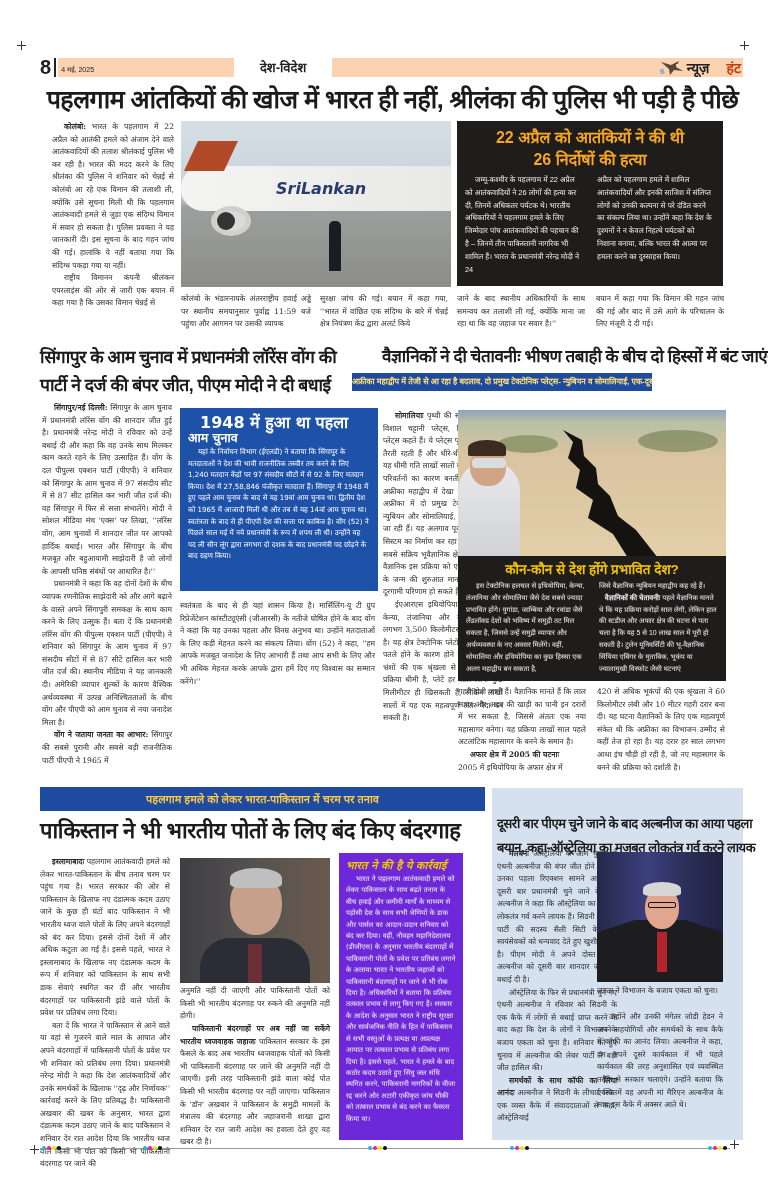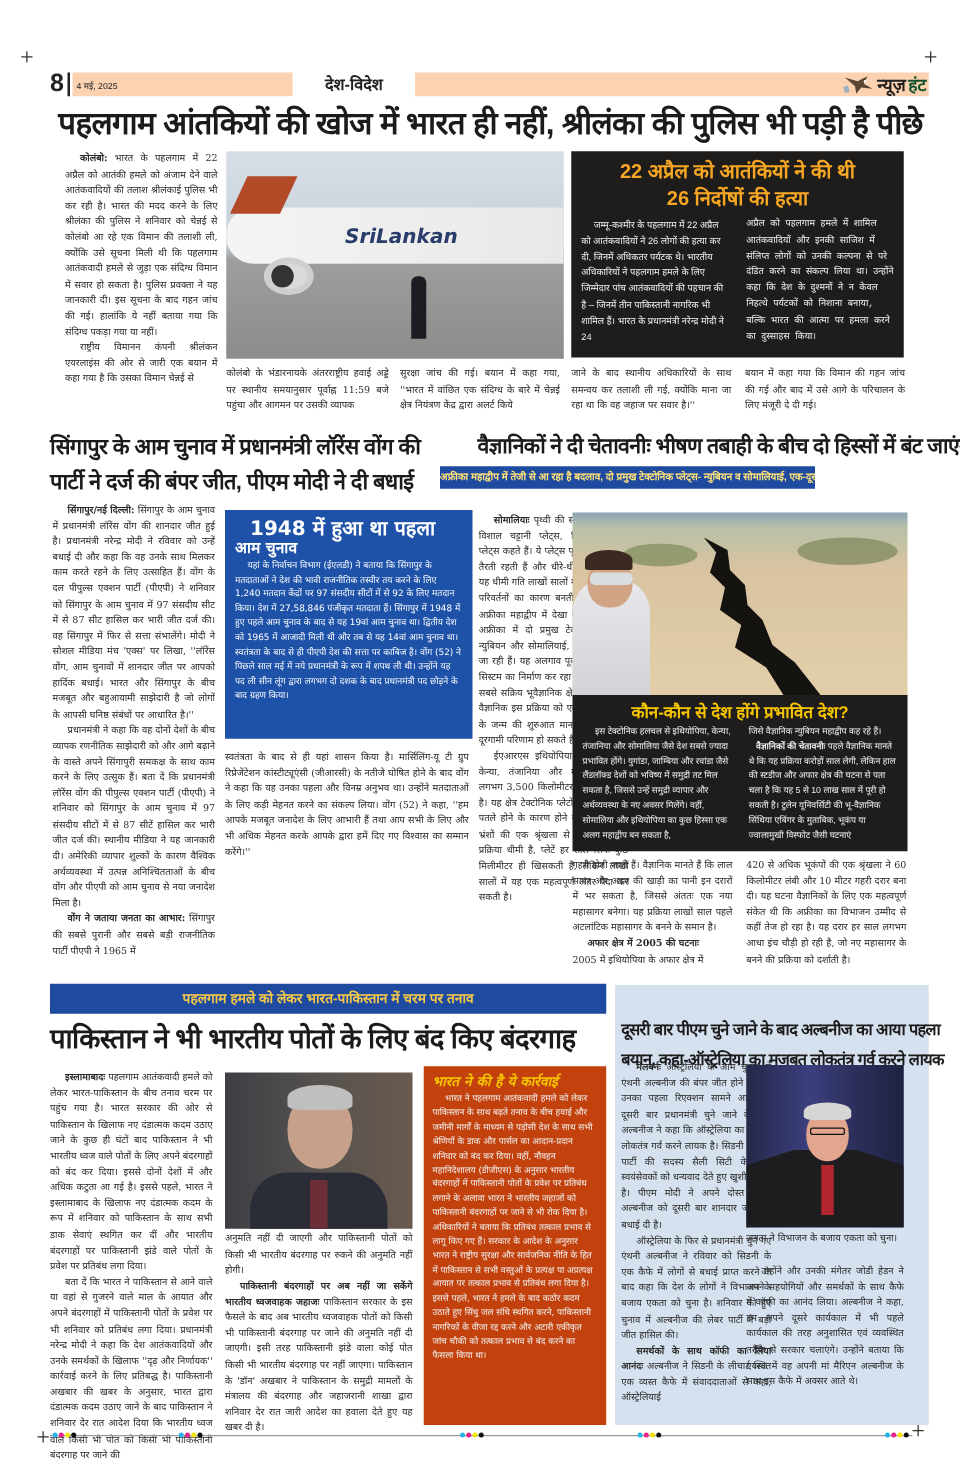--- a/index.html
+++ b/index.html
@@ -14,21 +14,21 @@
 
   
   .header { left: 40px; top: 58px; width: 703px; height: 19px; display: flex; align-items: stretch; }
   .page-num { font-family: "Liberation Sans", sans-serif; font-weight: bold; font-size: 20px; line-height: 19px; padding-right: 3px; border-right: 2px solid #222; }
   .date-band { background: #fcd2b0; width: 176px; font-size: 7px; line-height: 19px; padding-left: 3px; font-family: "Liberation Sans", sans-serif; margin-left: 2px; padding-top: 2px; }
   .section-title { width: 98px; text-align: center; font-family: "Liberation Sans", sans-serif; font-weight: bold; font-size: 13px; line-height: 19px; }
   .right-band { flex: 1; background: #fcd2b0; display: flex; justify-content: flex-end; align-items: center; padding-right: 2px; }
   .logo { display: flex; align-items: center; gap: 2px; font-family: "Liberation Sans", sans-serif; font-weight: bold; font-size: 14px; }
   .logo .bird { width: 26px; height: 18px; }
   .logo .l1 { color: #222; }
-  .logo .l2 { color: #14532d; }
+  .logo .l2 { color: #c2410c; margin-left: 15px; }
 
   .headline-xl { font-family: "Liberation Sans", sans-serif; font-weight: bold; letter-spacing: -0.5px; color: #1b1b1b; }
 
   .body-text { font-size: 7.6px; line-height: 12.6px; text-align: justify; color: #2b2b2b; }
   .body-text .lead { font-weight: bold; }
   .body-text p { text-indent: 12px; }
 
   .photo { overflow: hidden; }
   .caption { font-size: 7.6px; line-height: 12.6px; text-align: justify; color: #2b2b2b; }
 
@@ -87,21 +87,21 @@
 </div>
 
 <div class="abs caption" style="left:181px;top:293px;width:130px;">कोलंबो के भंडारनायके अंतरराष्ट्रीय हवाई अड्डे पर स्थानीय समयानुसार पूर्वाह्न 11:59 बजे पहुंचा और आगमन पर उसकी व्यापक</div>
 <div class="abs caption" style="left:320px;top:293px;width:128px;">सुरक्षा जांच की गई। बयान में कहा गया, ''भारत में वांछित एक संदिग्ध के बारे में चेन्नई क्षेत्र नियंत्रण केंद्र द्वारा अलर्ट किये</div>
 
 <div class="abs dark-box" style="left:457px;top:121px;width:266px;height:165px;padding:6px 8px;">
   <div class="title" style="font-size:16px;line-height:22px;">22 अप्रैल को आतंकियों ने की थी</div>
   <div class="title" style="font-size:16px;line-height:22px;margin-bottom:3px;">26 निर्दोषों की हत्या</div>
   <div class="cols">
     <div style="text-indent:10px;font-size:7.4px;line-height:12.8px;">जम्मू-कश्मीर के पहलगाम में 22 अप्रैल को आतंकवादियों ने 26 लोगों की हत्या कर दी, जिनमें अधिकतर पर्यटक थे। भारतीय अधिकारियों ने पहलगाम हमले के लिए जिम्मेदार पांच आतंकवादियों की पहचान की है – जिनमें तीन पाकिस्तानी नागरिक भी शामिल हैं। भारत के प्रधानमंत्री नरेन्द्र मोदी ने 24</div>
-    <div style="font-size:7.4px;line-height:12.8px;font-family:Liberation Mono, monospace;">अप्रैल को पहलगाम हमले में शामिल आतंकवादियों और इनकी साजिश में संलिप्त लोगों को उनकी कल्पना से परे दंडित करने का संकल्प लिया था। उन्होंने कहा कि देश के दुश्मनों ने न केवल निहत्थे पर्यटकों को निशाना बनाया, बल्कि भारत की आत्मा पर हमला करने का दुस्साहस किया।</div>
+    <div style="font-size:7.4px;line-height:12.8px;">अप्रैल को पहलगाम हमले में शामिल आतंकवादियों और इनकी साजिश में संलिप्त लोगों को उनकी कल्पना से परे दंडित करने का संकल्प लिया था। उन्होंने कहा कि देश के दुश्मनों ने न केवल निहत्थे पर्यटकों को निशाना बनाया, बल्कि भारत की आत्मा पर हमला करने का दुस्साहस किया।</div>
   </div>
 </div>
 <div class="abs caption" style="left:457px;top:293px;width:128px;">जाने के बाद स्थानीय अधिकारियों के साथ समन्वय कर तलाशी ली गई, क्योंकि माना जा रहा था कि वह जहाज पर सवार है।''</div>
 <div class="abs caption" style="left:596px;top:293px;width:128px;">बयान में कहा गया कि विमान की गहन जांच की गई और बाद में उसे आगे के परिचालन के लिए मंजूरी दे दी गई।</div>
 
 <div class="abs headline-xl" style="left:40px;top:343px;width:340px;font-size:17.5px;line-height:28px;">
   <div style="white-space:nowrap;">सिंगापुर के आम चुनाव में प्रधानमंत्री लॉरेंस वोंग की</div>
   <div style="white-space:nowrap;">पार्टी ने दर्ज की बंपर जीत, पीएम मोदी ने दी बधाई</div>
 </div>
 
@@ -169,21 +169,21 @@
   <div class="abs" style="left:20px;top:80px;width:110px;height:50px;background:#2a2d36;border-radius:30px 30px 0 0;"></div>
   <div class="abs" style="left:50px;top:15px;width:52px;height:62px;background:#c6a08a;border-radius:48%;"></div>
   <div class="abs" style="left:50px;top:10px;width:52px;height:20px;background:#bfbfbf;border-radius:50% 50% 20% 20%;"></div>
   <div class="abs" style="left:68px;top:86px;width:14px;height:40px;background:#6c2f38;"></div>
 </div>
 <div class="abs caption" style="left:180px;top:985px;width:150px;">अनुमति नहीं दी जाएगी और पाकिस्तानी पोतों को किसी भी भारतीय बंदरगाह पर रुकने की अनुमति नहीं होगी।</div>
 <div class="abs body-text" style="left:180px;top:1023px;width:150px;">
   <p><span class="lead">पाकिस्तानी बंदरगाहों पर अब नहीं जा सकेंगे भारतीय ध्वजवाहक जहाजः</span> <span>पाकिस्तान सरकार के इस फैसले के बाद अब भारतीय ध्वजवाहक पोतों को किसी भी पाकिस्तानी बंदरगाह पर जाने की अनुमति नहीं दी जाएगी। इसी तरह पाकिस्तानी झंडे वाला कोई पोत किसी भी भारतीय बंदरगाह पर नहीं जाएगा। पाकिस्तान के 'डॉन' अखबार ने पाकिस्तान के समुद्री मामलों के मंत्रालय की बंदरगाह और जहाजरानी शाखा द्वारा शनिवार देर रात जारी आदेश का हवाला देते हुए यह खबर दी है।</span></p>
 </div>
 
-<div class="abs dark-box" style="left:339px;top:853px;width:146px;height:287px;padding:5px 7px;background:#c2410c;">
+<div class="abs dark-box" style="left:339px;top:853px;width:124px;height:287px;padding:5px 7px;background:#6d28d9;">
   <div class="sans" style="color:#f5c400;font-weight:bold;font-size:11px;line-height:16px;font-style:italic;">भारत ने की है ये कार्रवाई</div>
   <div class="sans" style="font-size:7px;line-height:11.4px;text-indent:10px;">भारत ने पहलगाम आतंकवादी हमले को लेकर पाकिस्तान के साथ बढ़ते तनाव के बीच हवाई और जमीनी मार्गों के माध्यम से पड़ोसी देश के साथ सभी श्रेणियों के डाक और पार्सल का आदान-प्रदान शनिवार को बंद कर दिया। वहीं, नौवहन महानिदेशालय (डीजीएस) के अनुसार भारतीय बंदरगाहों में पाकिस्तानी पोतों के प्रवेश पर प्रतिबंध लगाने के अलावा भारत ने भारतीय जहाजों को पाकिस्तानी बंदरगाहों पर जाने से भी रोक दिया है। अधिकारियों ने बताया कि प्रतिबंध तत्काल प्रभाव से लागू किए गए हैं। सरकार के आदेश के अनुसार भारत ने राष्ट्रीय सुरक्षा और सार्वजनिक नीति के हित में पाकिस्तान से सभी वस्तुओं के प्रत्यक्ष या अप्रत्यक्ष आयात पर तत्काल प्रभाव से प्रतिबंध लगा दिया है। इससे पहले, भारत ने हमले के बाद कठोर कदम उठाते हुए सिंधु जल संधि स्थगित करने, पाकिस्तानी नागरिकों के वीजा रद्द करने और अटारी एकीकृत जांच चौकी को तत्काल प्रभाव से बंद करने का फैसला किया था।</div>
 </div>
 
 <div class="abs lightblue" style="left:492px;top:788px;width:251px;height:352px;"></div>
 <div class="abs headline-xl" style="left:497px;top:790px;width:245px;font-size:13px;line-height:24px;">
   <div style="white-space:nowrap;margin-top:22px;">दूसरी बार पीएम चुने जाने के बाद अल्बनीज का आया पहला</div>
   <div style="white-space:nowrap;">बयान, कहा-ऑस्ट्रेलिया का मजबूत लोकतंत्र गर्व करने लायक</div>
 </div>
 

